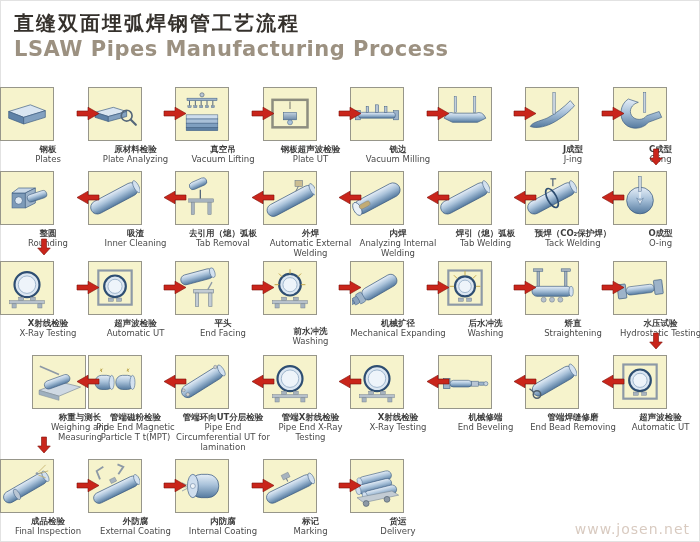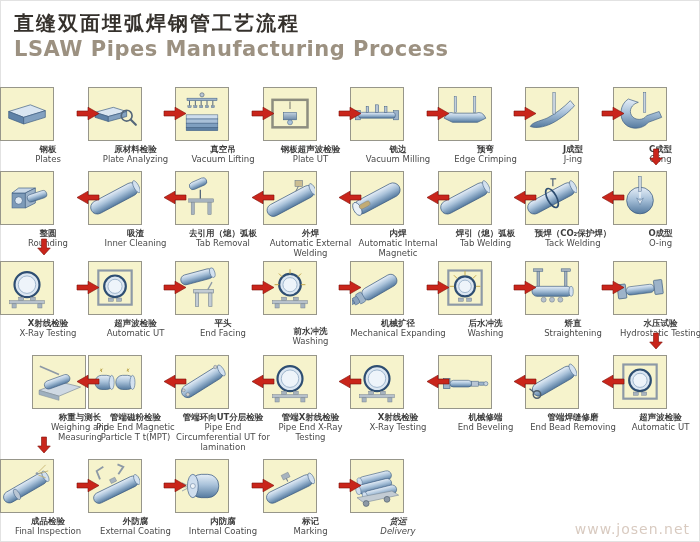--- a/index.html
+++ b/index.html
@@ -203,24 +203,20 @@
                   <stop offset="0" stop-color="#c3d2e0"></stop>
                   <stop offset="1" stop-color="#6d8aa8"></stop>
                 </linearGradient>
               </defs>
               <path d="M5 35 Q9 26 17 29 L43 29 Q51 26 55 35 L45 40 L15 40 Z" fill="url(#sg)" stroke="#3b5a80" stroke-width="0.8"></path>
               <rect x="17" y="9" width="3" height="19" rx="0" fill="#c3cfdb" stroke="#3b5a80" stroke-width="0.5"></rect>
               <rect x="40" y="9" width="3" height="19" rx="0" fill="#c3cfdb" stroke="#3b5a80" stroke-width="0.5"></rect>
             </svg>
           </span>
         </div>
-        <div class="lbl">
-          <div class="cn">预弯</div>
-          <div class="en">Edge Crimping</div>
-        </div>
       </div>
       <div class="step" style="left: 75%;">
         <div class="box">
           <span>
             <svg viewBox="0 0 60 60">
               <defs>
                 <linearGradient id="sg" x1="0" y1="0" x2="0" y2="1">
                   <stop offset="0" stop-color="#e6eef7"></stop>
                   <stop offset="0.45" stop-color="#a9c2da"></stop>
                   <stop offset="1" stop-color="#557a9f"></stop>
@@ -436,21 +432,21 @@
               <g transform="rotate(-28 30 30)">
                 <rect x="0" y="22" width="60" height="17" rx="8.5" fill="url(#sg)" stroke="#3b5a80" stroke-width="0.8"></rect>
                 <ellipse cx="3" cy="30.5" rx="4.5" ry="8.5" fill="#e9f0f7" stroke="#3b5a80" stroke-width="0.8"></ellipse>
                 <rect x="6" y="27.5" width="14" height="6" rx="3" fill="#c2ab74" stroke="#6b7886" stroke-width="0.5"></rect>
               </g>
             </svg>
           </span>
         </div>
         <div class="lbl">
           <div class="cn">内焊</div>
-          <div class="en">Automatic Internal Magnetic</div>
+          <div class="en">Analyzing Internal Welding</div>
         </div>
       </div>
       <div class="step" style="left: 62.5%;">
         <div class="box">
           <span>
             <svg viewBox="0 0 60 60">
               <defs>
                 <linearGradient id="sg" x1="0" y1="0" x2="0" y2="1">
                   <stop offset="0" stop-color="#e6eef7"></stop>
                   <stop offset="0.45" stop-color="#a9c2da"></stop>
@@ -1244,21 +1240,21 @@
                 <line x1="30" y1="20" x2="30" y2="24" stroke="#6b7886" stroke-width="1.2"></line>
               </g>
             </svg>
           </span>
         </div>
         <div class="lbl">
           <div class="cn">标记</div>
           <div class="en">Marking</div>
         </div>
       </div>
-      <div class="step" style="left: 50%; font-style: italic;">
+      <div class="step" style="left: 50%;">
         <div class="box">
           <span>
             <svg viewBox="0 0 60 60">
               <defs>
                 <linearGradient id="sg" x1="0" y1="0" x2="0" y2="1">
                   <stop offset="0" stop-color="#e6eef7"></stop>
                   <stop offset="0.45" stop-color="#a9c2da"></stop>
                   <stop offset="1" stop-color="#557a9f"></stop>
                 </linearGradient>
                 <linearGradient id="sg2" x1="0" y1="0" x2="0" y2="1">

